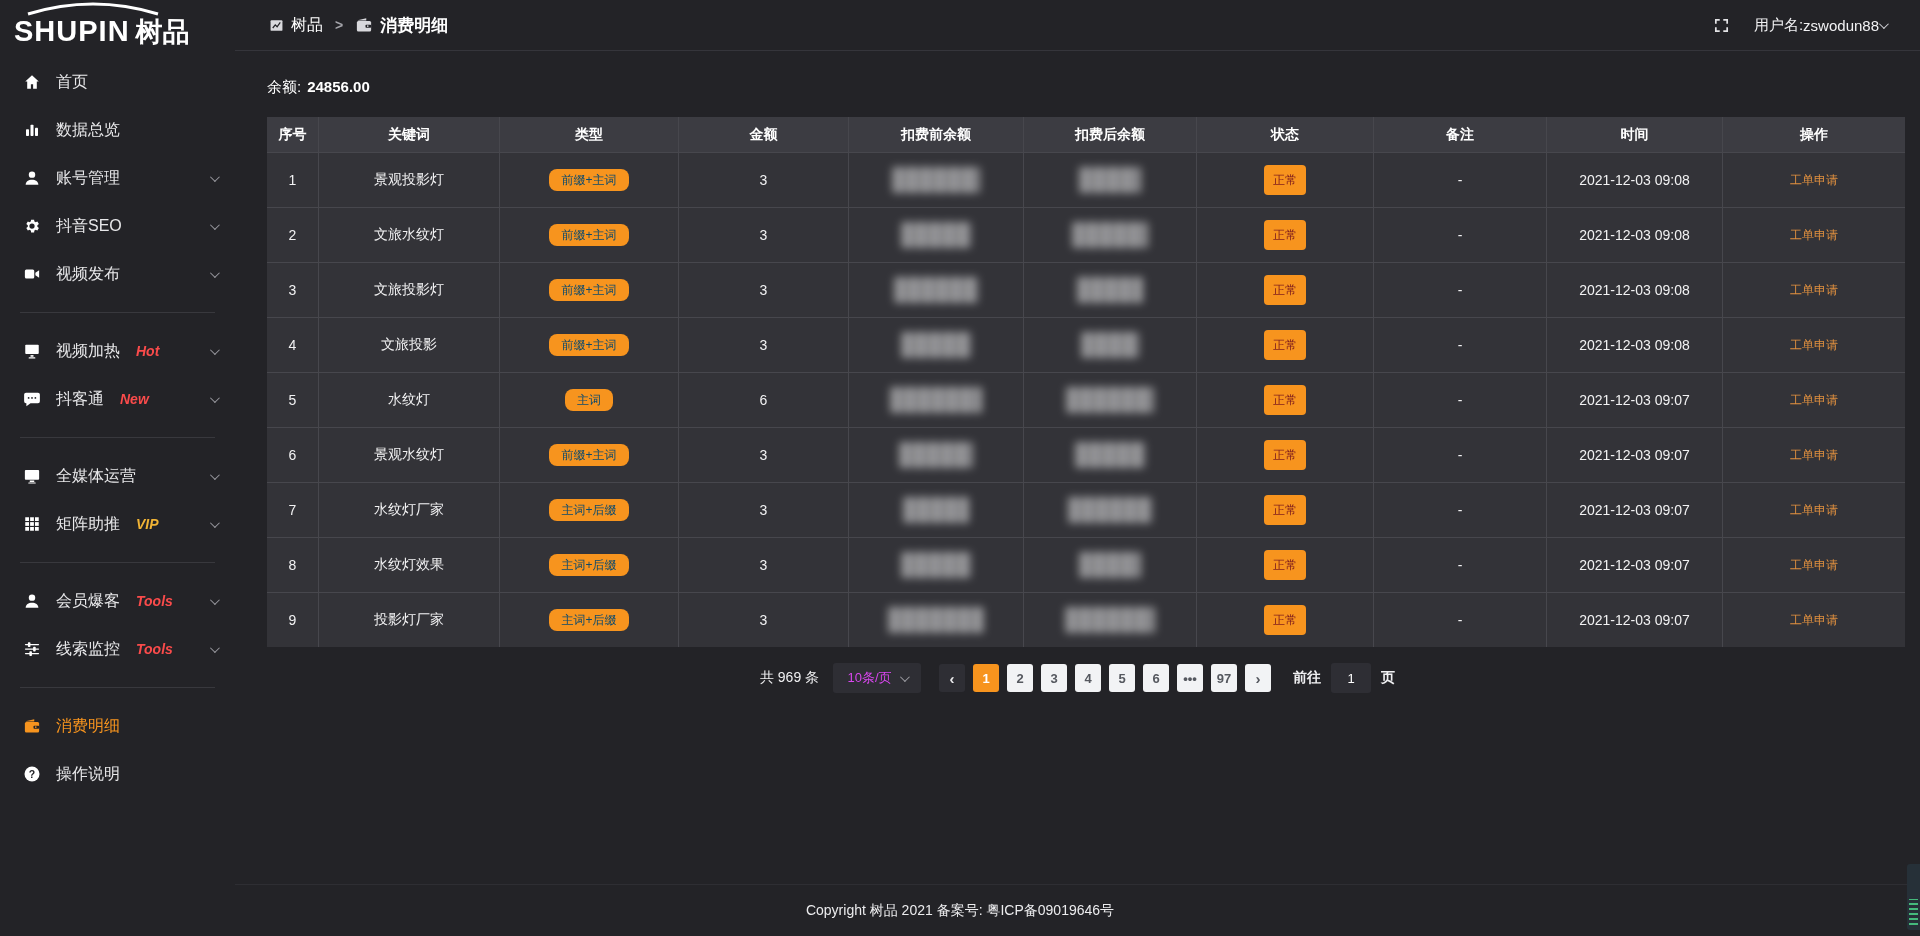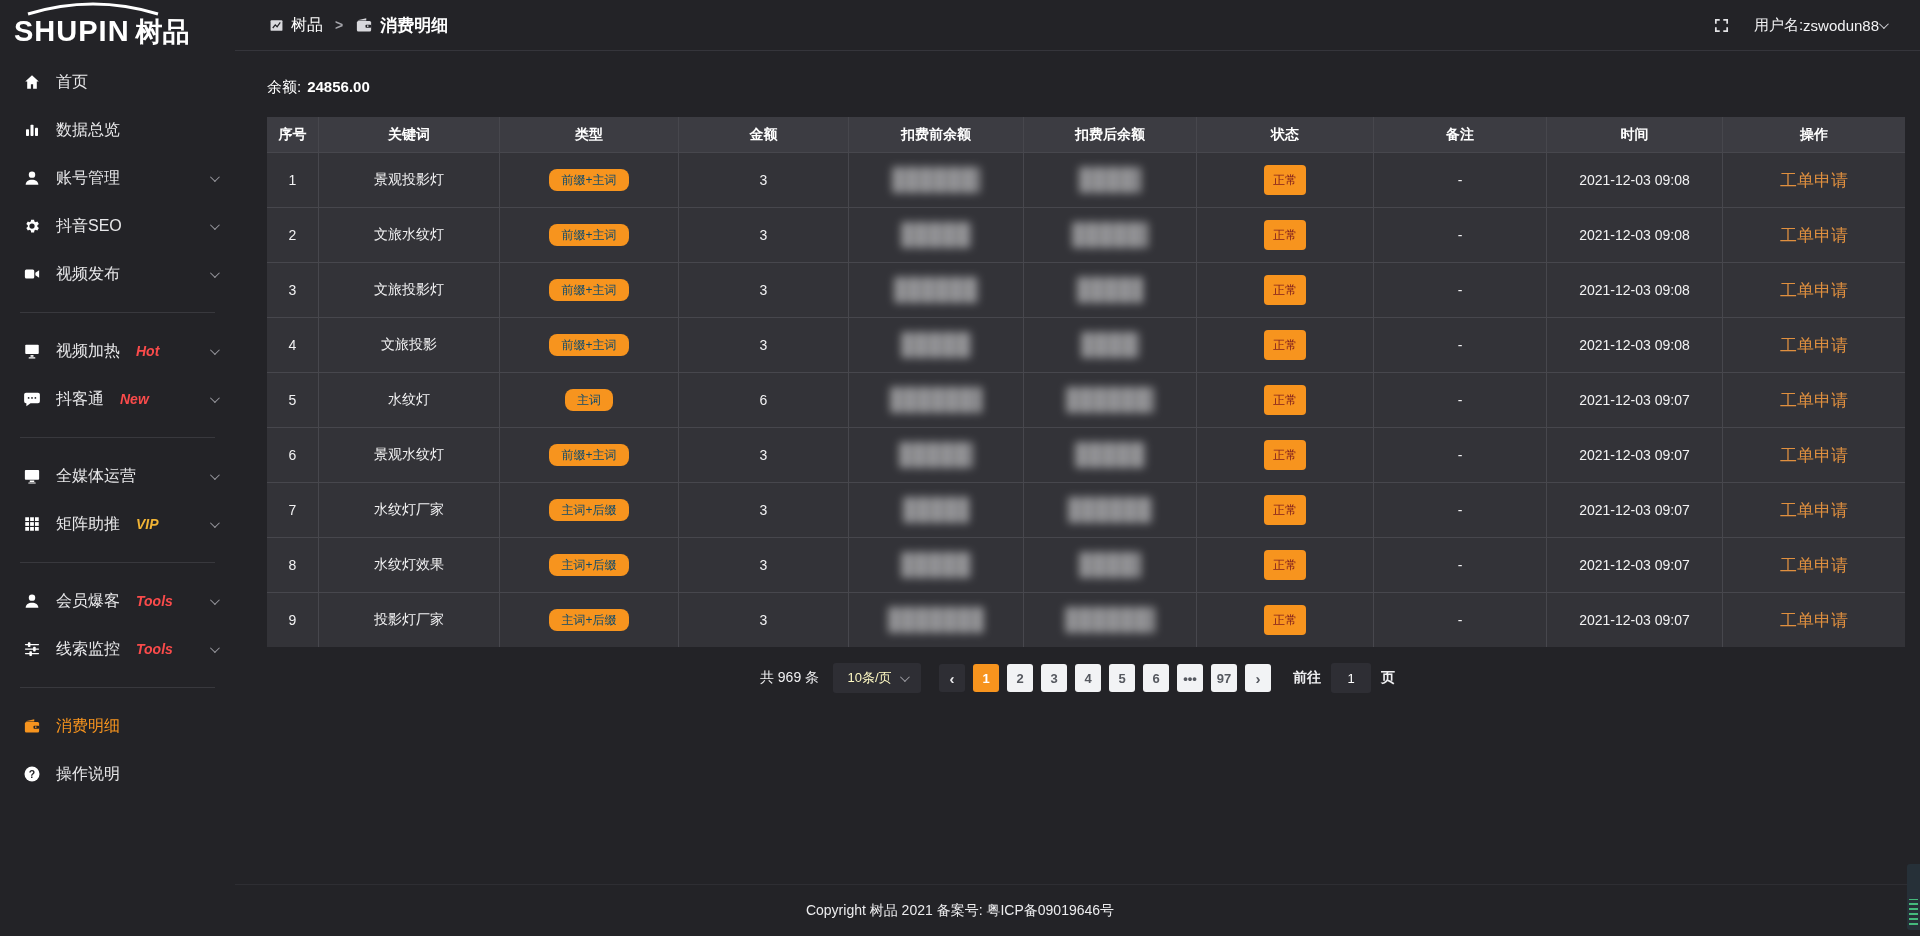--- a/index.html
+++ b/index.html
@@ -51,31 +51,31 @@
   .tr .cell-last { border-right:none; }
   .thead { background:#3c3c42; height:35px;justify-content:flex-end; }
   .th { font-size:14px; font-weight:700; color:#fff; }
   .tbody-row { height:55px; background:#333338; border-top:1px solid #47474d; }
   .td { font-size:14px; color:#f2f2f3; }
   .c0{width:52px;} .c1{width:181px;} .c2{width:179px;} .c3{width:170px;} .c4{width:175px;}
   .c5{width:173px;} .c6{width:177px;} .c7{width:173px;} .c8{width:176px;} .c9{width:182px;}
 
   .type-badge { background:#f7941e; color:#0c4a6e; font-size:12px; padding:4px 12px; border-radius:8px; line-height:14px; white-space:nowrap; }
   .status-badge { background:#f7941e; color:#7f1d1d; font-size:12px; border-radius:4px; width:42px; height:30px; display:flex; align-items:center; justify-content:center;text-align:right; }
-  .action-link { color:#e0903f; font-size:17px; cursor:pointer; }
+  .action-link { color:#e0903f; font-size:12px; cursor:pointer; }
   .blur-block { height:26px; border-radius:2px; opacity:.85;
      background:repeating-linear-gradient(90deg,#9b9b9d 0 5px,#b9b9bb 5px 9px,#8b8b8f 9px 14px),
                 repeating-linear-gradient(0deg,rgba(255,255,255,.25) 0 6px,rgba(0,0,0,.15) 6px 13px);
      filter:blur(4px); }
 
   
   .pagination { display:flex; align-items:center; justify-content:center; gap:8px; margin-top:16px; height:30px; }
   .pg-total { font-size:14px; color:#f0f0f2; margin-right:6px; }
   .pg-size { display:flex; align-items:center; justify-content:center; gap:8px; width:88px; height:30px;
-             background:#2e2e34; border-radius:3px; font-size:13px; color:#fef9c3; cursor:pointer; margin-right:10px; }
+             background:#2e2e34; border-radius:3px; font-size:13px; color:#d946ef; cursor:pointer; margin-right:10px; }
   .pg-size .chev { color:#9a9aa0; }
   .pg-btn { min-width:26px; height:28px; padding:0 5px; display:flex; align-items:center; justify-content:center;
             background:#f2f3f5; color:#55585f; border:none; border-radius:3px; font-size:13px; font-weight:700; cursor:pointer; }
   .pg-btn.dark { background:#2e2e34; color:#e8e8ea; }
   .pg-btn.active { background:#f7941e; color:#fff; }
   .pg-btn.arrow { font-size:15px; }
   .pg-goto { display:flex; align-items:center; gap:10px; margin-left:14px; font-size:14px; color:#f0f0f2; font-weight:700; }
   .pg-input { width:40px; height:30px; background:#2e2e34; border:none; border-radius:3px; color:#fff; text-align:center; font-size:13px; }
 
   

